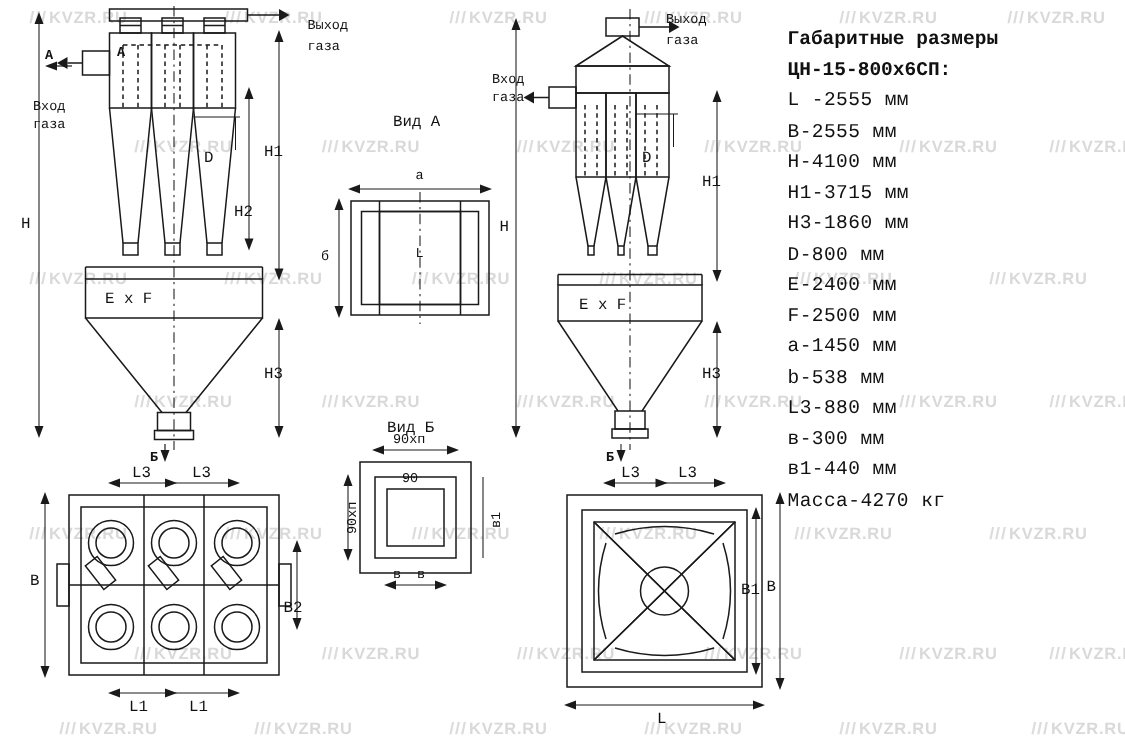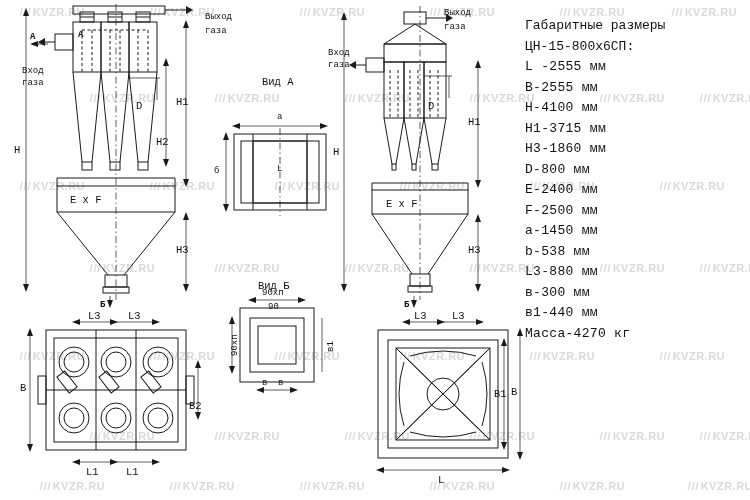--- a/index.html
+++ b/index.html
@@ -32,21 +32,21 @@
   
   #spec{
     position:absolute;
     left:525px;top:16px;width:218px;
     font-family:"Liberation Mono", monospace;
     font-size:13px;
     line-height:20.5px;
     color:#111;
     z-index:5;
   }
-  #spec .t{font-weight:normal;white-space:nowrap;letter-spacing:0px;}
+  #spec .t{font-weight:bold;white-space:nowrap;letter-spacing:0px;}
   #spec .row{white-space:nowrap;letter-spacing:0.3px;}
   
   .lbl{
     position:absolute;
     font-family:"Liberation Mono", monospace;
     font-size:9px;
     color:#111;
     white-space:nowrap;
     z-index:4;
   }
@@ -361,21 +361,21 @@
   <div class="lbl big" style="left:70px;top:194px;">E x F</div>
   <div class="lbl b" style="left:100px;top:300px;">Б</div>
 
   <div class="lbl big" style="left:262px;top:76px;">Вид A</div>
   <div class="lbl" style="left:277px;top:112px;">a</div>
   <div class="lbl" style="left:214px;top:166px;">б</div>
   <div class="lbl" style="left:277px;top:164px;">L</div>
 
   <div class="lbl big" style="left:258px;top:280px;">Вид Б</div>
   <div class="lbl" style="left:262px;top:288px;">90хп</div>
-  <div class="lbl" style="left:268px;top:302px;">90</div>
+  <div class="lbl" style="left:268px;top:314px;">90</div>
   <div class="lbl rot" style="left:230px;top:356px;transform:rotate(-90deg);">90хп</div>
   <div class="lbl" style="left:262px;top:378px;">в</div>
   <div class="lbl" style="left:278px;top:378px;">в</div>
   <div class="lbl rot" style="left:326px;top:352px;transform:rotate(-90deg);">в1</div>
 
   <div class="lbl" style="left:328px;top:48px;">Вход</div>
   <div class="lbl" style="left:328px;top:60px;">газа</div>
   <div class="lbl" style="left:444px;top:8px;">Выход</div>
   <div class="lbl" style="left:444px;top:22px;">газа</div>
   <div class="lbl big" style="left:333px;top:146px;">H</div>

